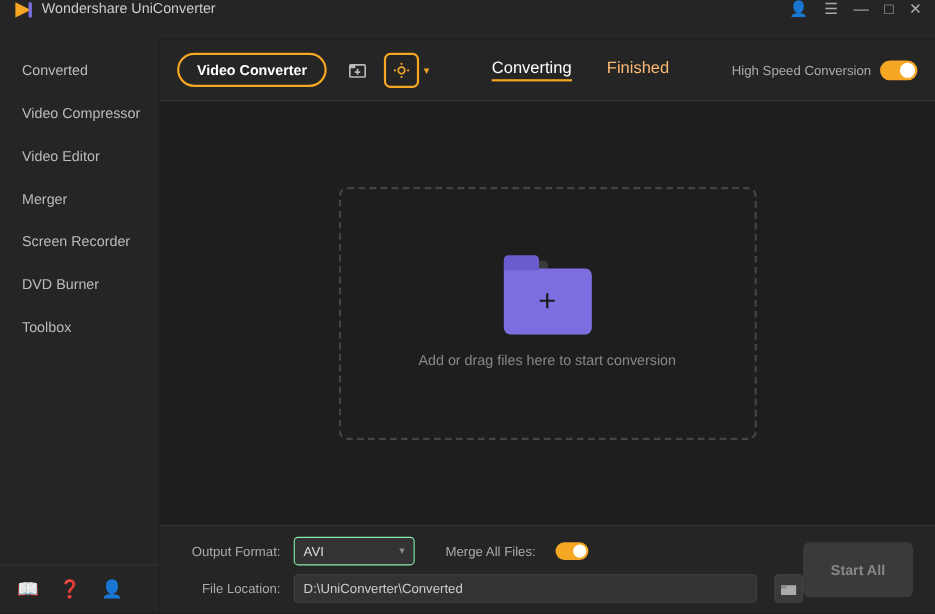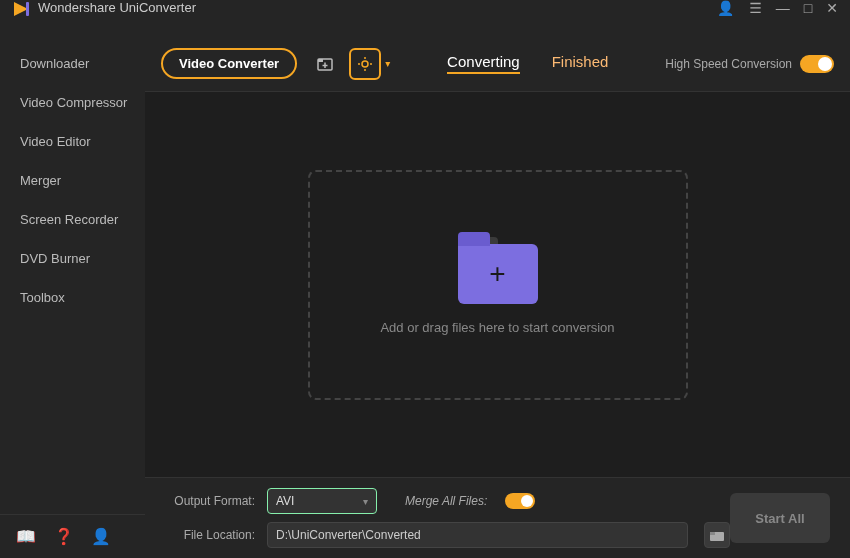--- a/index.html
+++ b/index.html
@@ -295,21 +295,20 @@
       cursor: pointer;
     }
     .format-select span.chevron {
       color: #888;
       font-size: 10px;
     }
     .merge-label {
       font-size: 12px;
       color: #aaa;
       margin-left: 16px;
-      font-style: italic;
     }
     .toggle-small {
       width: 30px;
       height: 16px;
       background: #555;
       border-radius: 8px;
       position: relative;
       margin-left: 6px;
     }
     .toggle-small::after {
@@ -386,21 +385,21 @@
     <span>☰</span>
     <span>—</span>
     <span>□</span>
     <span>✕</span>
   </div>
 </div>
 
 <div class="main-layout">
 
   <div class="sidebar">
-    <div class="sidebar-item">Downloader</div>
+    <div class="sidebar-item">Converted</div>
     <div class="sidebar-item">Video Compressor</div>
     <div class="sidebar-item">Video Editor</div>
     <div class="sidebar-item">Merger</div>
     <div class="sidebar-item">Screen Recorder</div>
     <div class="sidebar-item">DVD Burner</div>
     <div class="sidebar-item">Toolbox</div>
     <div class="sidebar-footer">
       <span>📖</span>
       <span>❓</span>
       <span>👤</span>

